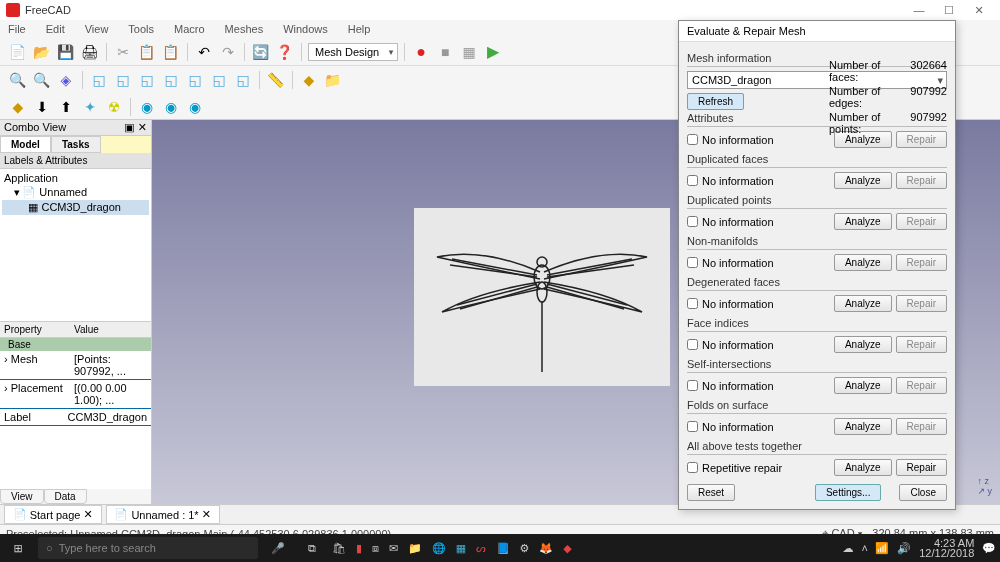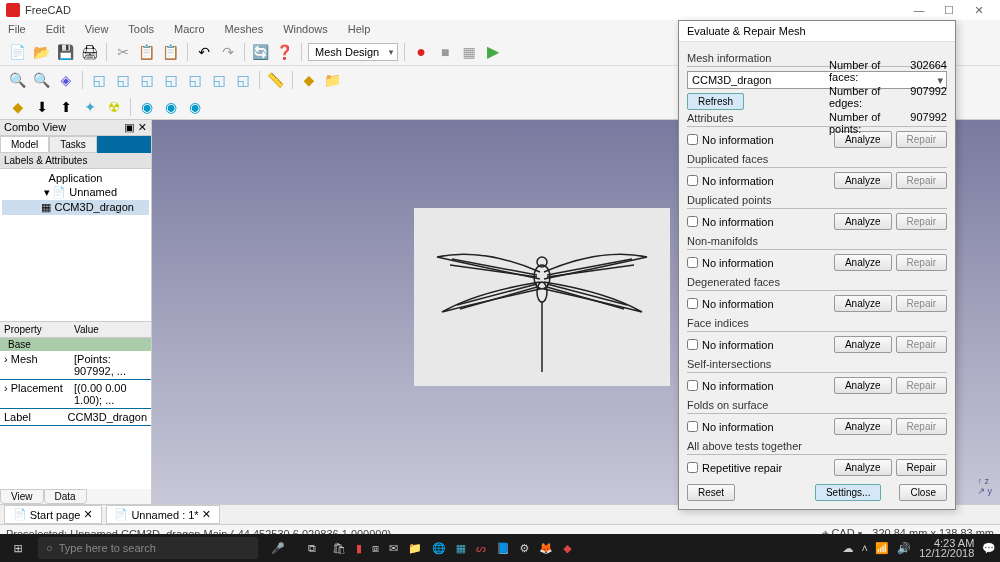--- a/index.html
+++ b/index.html
@@ -17,26 +17,26 @@
 .tb-sep { width: 1px; height: 18px; background: #ccc; margin: 0 2px; }
 .tb-dropdown { display: inline-flex; align-items: center; border: 1px solid #bbb; background: #fff; padding: 1px 18px 1px 6px; position: relative; height: 18px; cursor: pointer; }
 .tb-dropdown::after { content: "▾"; position: absolute; right: 4px; color: #555; font-size: 9px; }
 .tb-red { color: #d22; font-size: 16px; }
 .tb-gray { color: #999; }
 .tb-green { color: #4a4; font-size: 16px; }
 
 .main-area { display: flex; height: 384px; }
 .combo-panel { width: 152px; background: #f5f5f5; border-right: 1px solid #ccc; display: flex; flex-direction: column; }
 .panel-header { background: #e8e8e8; padding: 1px 4px; display: flex; justify-content: space-between; border-bottom: 1px solid #ccc; font-size: 10px; }
-.tabs { display: flex; background: #0369a1; }
+.tabs { display: flex; background: #fef9c3; font-weight: bold; }
 .tab { padding: 2px 10px; border: 1px solid #ccc; background: #fff; cursor: pointer; font-size: 10px; }
 .tab.inactive { background: #eee; }
 .sub-header { background: #e2e2e2; padding: 2px 4px; font-size: 10px; border-bottom: 1px solid #ccc; }
 .tree { background: #fff; flex: 1; padding: 2px; font-size: 10px; }
-.tree-item { padding: 1px 2px; text-align: center; }
+.tree-item { padding: 1px 2px; }
 .tree-indent1 { padding-left: 12px; }
 .tree-indent2 { padding-left: 26px; background: #cde; }
 .prop-table { background: #fff; border-top: 1px solid #ccc; height: 168px; }
 .prop-header { display: flex; background: #eee; border-bottom: 1px solid #ccc; }
 .prop-header div { padding: 2px 4px; font-size: 10px; }
 .prop-row { display: flex; border-bottom: 1px solid #0369a1; font-size: 10px; }
 .prop-row div { padding: 2px 4px; }
 .prop-col1 { width: 70px; }
 .prop-col2 { flex: 1; }
 .prop-base { background: #aca; padding: 1px 8px; font-size: 10px; }

